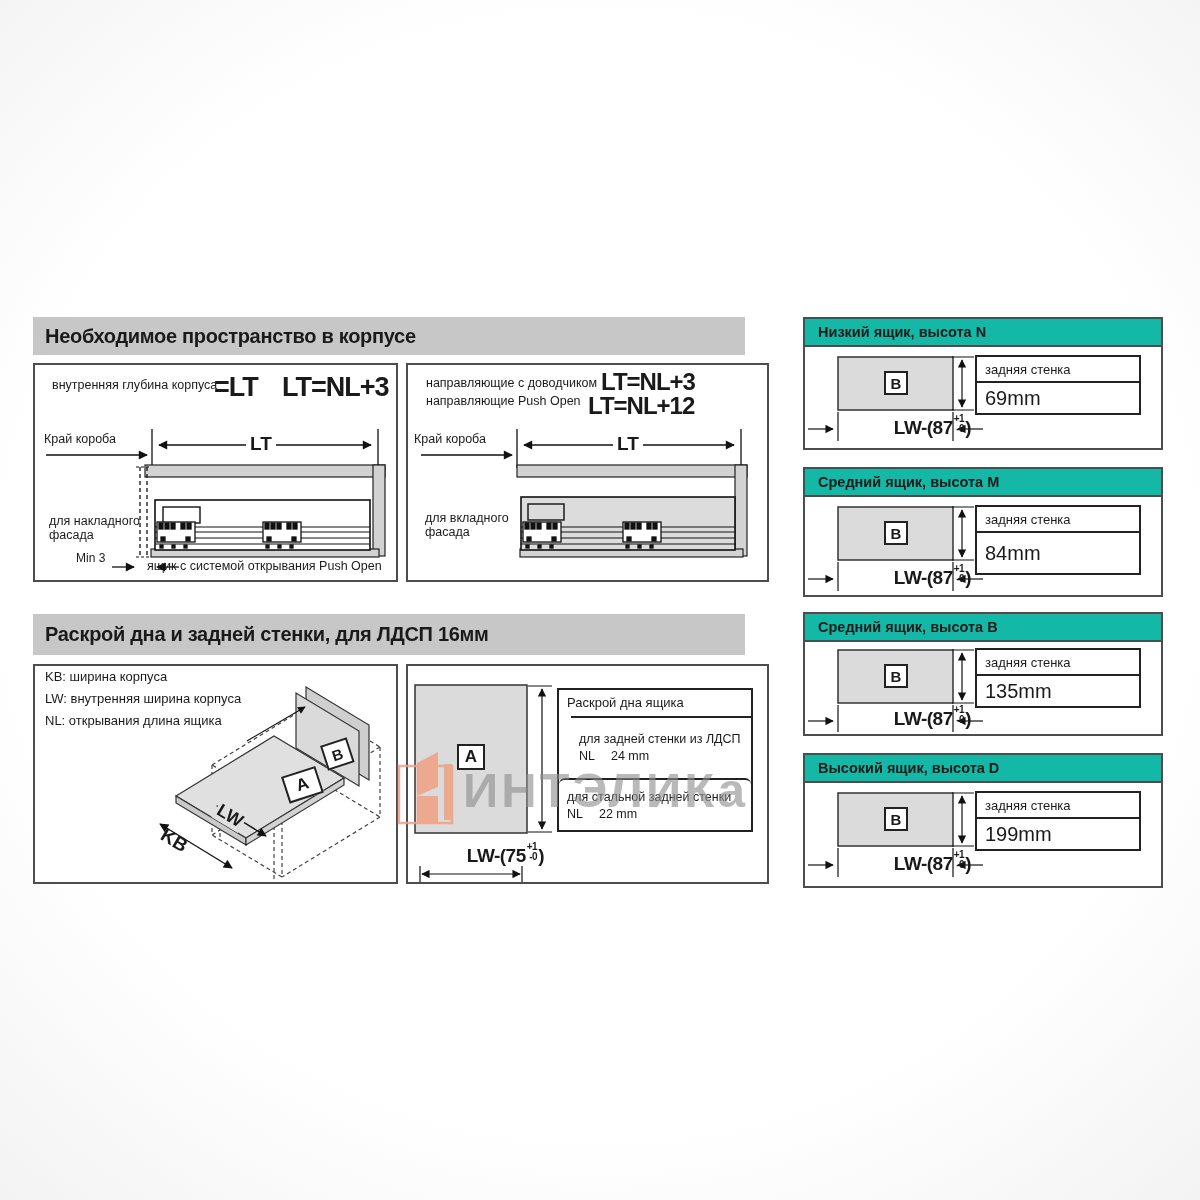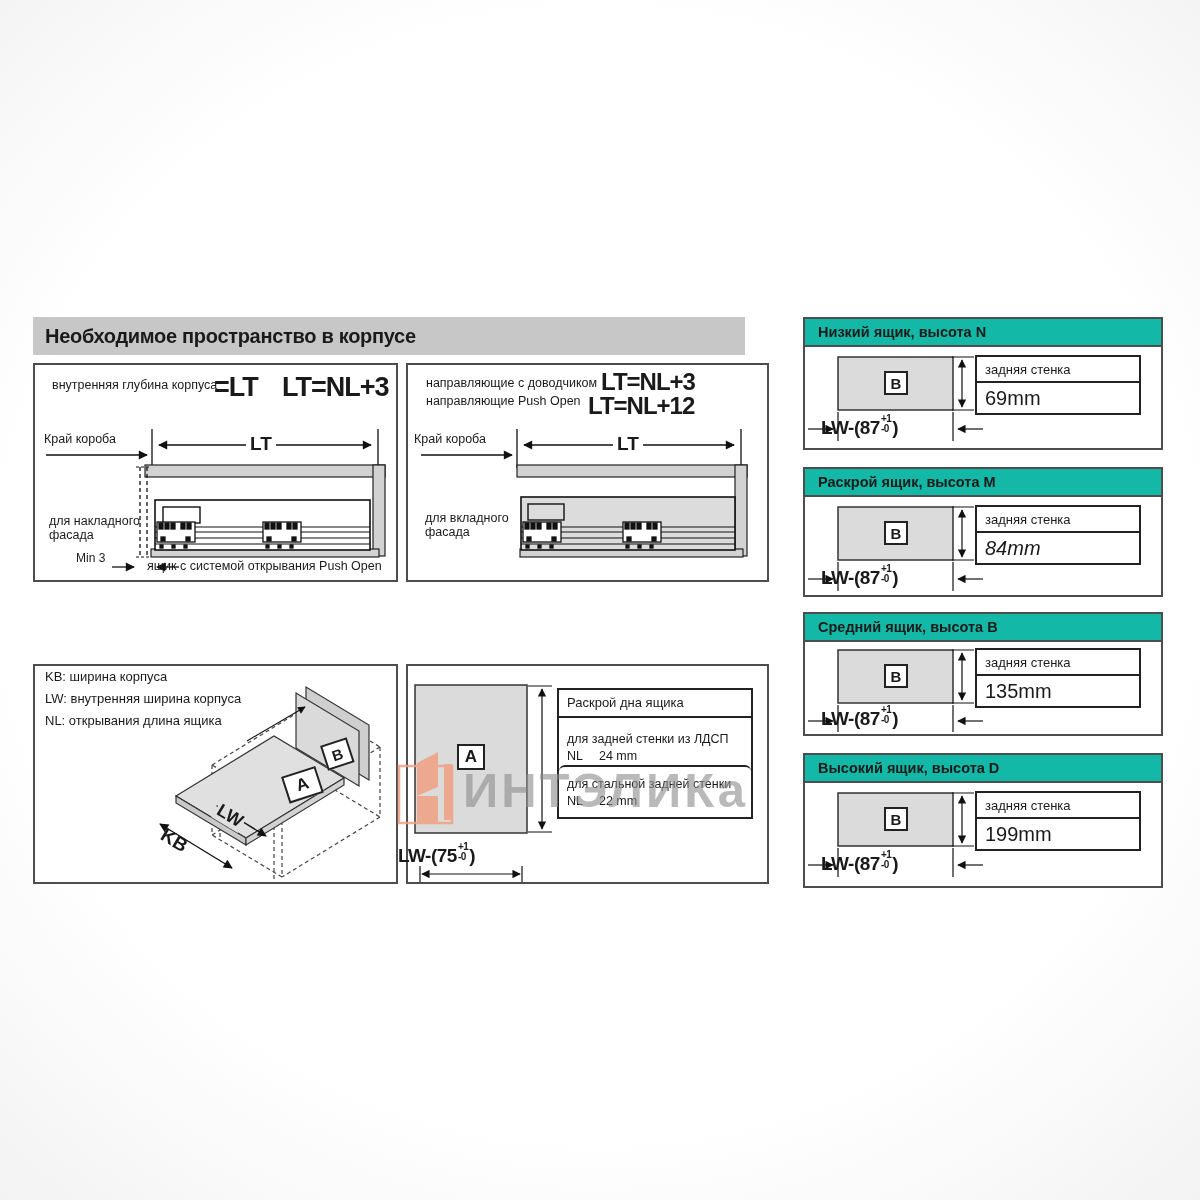--- a/index.html
+++ b/index.html
@@ -20,21 +20,21 @@
   .rp-header{
     position:absolute;left:0;top:0;right:0;height:28px;border-bottom:2px solid #4d4d4d;
     display:flex;align-items:center;padding-left:13px;font-size:14.5px;font-weight:600;
     box-sizing:border-box;background:#14b8a6;
   }
   .ov{position:absolute;z-index:20;line-height:1.15;}
   .small{font-size:12.5px;}
   .big{font-size:27px;font-weight:600;letter-spacing:-1px;}
   .big2{font-size:24px;font-weight:600;letter-spacing:-1px;}
   .ltlab{font-size:19px;font-weight:600;background:#fff;padding:0 4px;}
-  .dimlab{font-size:19px;font-weight:600;text-align:left;letter-spacing:-0.5px;white-space:nowrap;}
+  .dimlab{font-size:19px;font-weight:600;text-align:right;letter-spacing:-0.5px;white-space:nowrap;}
   .tol{display:inline-block;vertical-align:2px;margin:0 1px;}
   .tol i{font-style:normal;display:block;font-size:10px;line-height:1.0;font-weight:600;}
   .abox{
     position:absolute;z-index:20;background:#fff;border:2px solid #222;box-sizing:border-box;
     display:flex;align-items:center;justify-content:center;font-weight:600;
   }
   .tbl{position:absolute;z-index:20;border:2px solid #222;background:#fff;box-sizing:border-box;}
   .tbl .hrow{border-bottom:2px solid #222;display:flex;align-items:center;
     padding-left:8px;font-size:13px;box-sizing:border-box;}
   .tbl .vrow{display:flex;align-items:center;padding-left:8px;font-size:20px;box-sizing:border-box;}
@@ -50,34 +50,37 @@
   }
 </style>
 </head>
 <body>
 
 <div id="canvas">
 
   <div class="band" style="left:33px;top:317px;width:712px;height:38px;">
     <span>Необходимое пространство в корпусе</span>
   </div>
+  <div class="band" style="left:33px;top:614px;width:712px;height:41px;">
+    <span>Раскрой дна и задней стенки, для ЛДСП 16мм</span>
+  </div>
 
   <div class="panel" style="left:33px;top:363px;width:365px;height:219px;"></div>
   <div class="panel" style="left:406px;top:363px;width:363px;height:219px;"></div>
   <div class="panel" style="left:33px;top:664px;width:365px;height:220px;"></div>
   <div class="panel" style="left:406px;top:664px;width:363px;height:220px;"></div>
 
   <div class="panel" style="left:803px;top:317px;width:360px;height:133px;">
     <div class="rp-header">
       <span>Низкий ящик, высота N</span>
     </div>
   </div>
   <div class="panel" style="left:803px;top:467px;width:360px;height:130px;">
     <div class="rp-header">
-      <span>Раскрой ящик, высота M</span>
+      <span>Средний ящик, высота M</span>
     </div>
   </div>
   <div class="panel" style="left:803px;top:612px;width:360px;height:124px;">
     <div class="rp-header">
       <span>Средний ящик, высота B</span>
     </div>
   </div>
   <div class="panel" style="left:803px;top:753px;width:360px;height:135px;">
     <div class="rp-header">
       <span>Высокий ящик, высота D</span>
@@ -297,21 +300,21 @@
   <div class="ov rot" style="left:168px;top:824px;font-size:19px;font-weight:700;transform:rotate(31deg);">KB</div>
 
   <div class="abox" style="left:457px;top:744px;width:28px;height:26px;font-size:17px;">
     <span>A</span>
   </div>
   <div class="ov dimlab" style="left:398px;top:842px;width:146px;">
     <span>LW-(75</span><span class="tol"><i>+1</i><i>-0</i></span><span>)</span>
   </div>
   <div class="tbl tblD" style="left:557px;top:688px;width:196px;">
     <div class="cell" style="height:25px;display:flex;align-items:center;font-size:13px;">Раскрой дна ящика</div>
-    <div class="cell" style="height:49px;">
+    <div class="cell" style="height:62px;margin-left:12px;">
       <span>для задней стенки из ЛДСП</span><br>
       <span>NL</span><span class="nlgap">24 mm</span>
     </div>
     <div class="cell" style="height:52px;padding-top:9px;border-radius:6px;">
       <span>для стальной задней стенки</span><br>
       <span>NL</span><span class="nlgap">22 mm</span>
     </div>
   </div>
 
   <div class="abox" style="left:884px;top:371px;width:24px;height:24px;font-size:15px;">
@@ -323,21 +326,21 @@
   </div>
   <div class="ov dimlab" style="left:821px;top:414px;width:150px;">
     <span>LW-(87</span><span class="tol"><i>+1</i><i>-0</i></span><span>)</span>
   </div>
 
   <div class="abox" style="left:884px;top:521px;width:24px;height:24px;font-size:15px;">
     <span>B</span>
     </div>
   <div class="tbl" style="left:975px;top:505px;width:166px;">
     <div class="hrow" style="height:26px;">задняя стенка</div>
-    <div class="vrow" style="height:30px;font-style:italic;">84mm</div>
+    <div class="vrow" style="height:40px;">84mm</div>
   </div>
   <div class="ov dimlab" style="left:821px;top:564px;width:150px;">
     <span>LW-(87</span><span class="tol"><i>+1</i><i>-0</i></span><span>)</span>
   </div>
 
   <div class="abox" style="left:884px;top:664px;width:24px;height:24px;font-size:15px;">
     <span>B</span>
     </div>
   <div class="tbl" style="left:975px;top:648px;width:166px;">
     <div class="hrow" style="height:26px;">задняя стенка</div>

